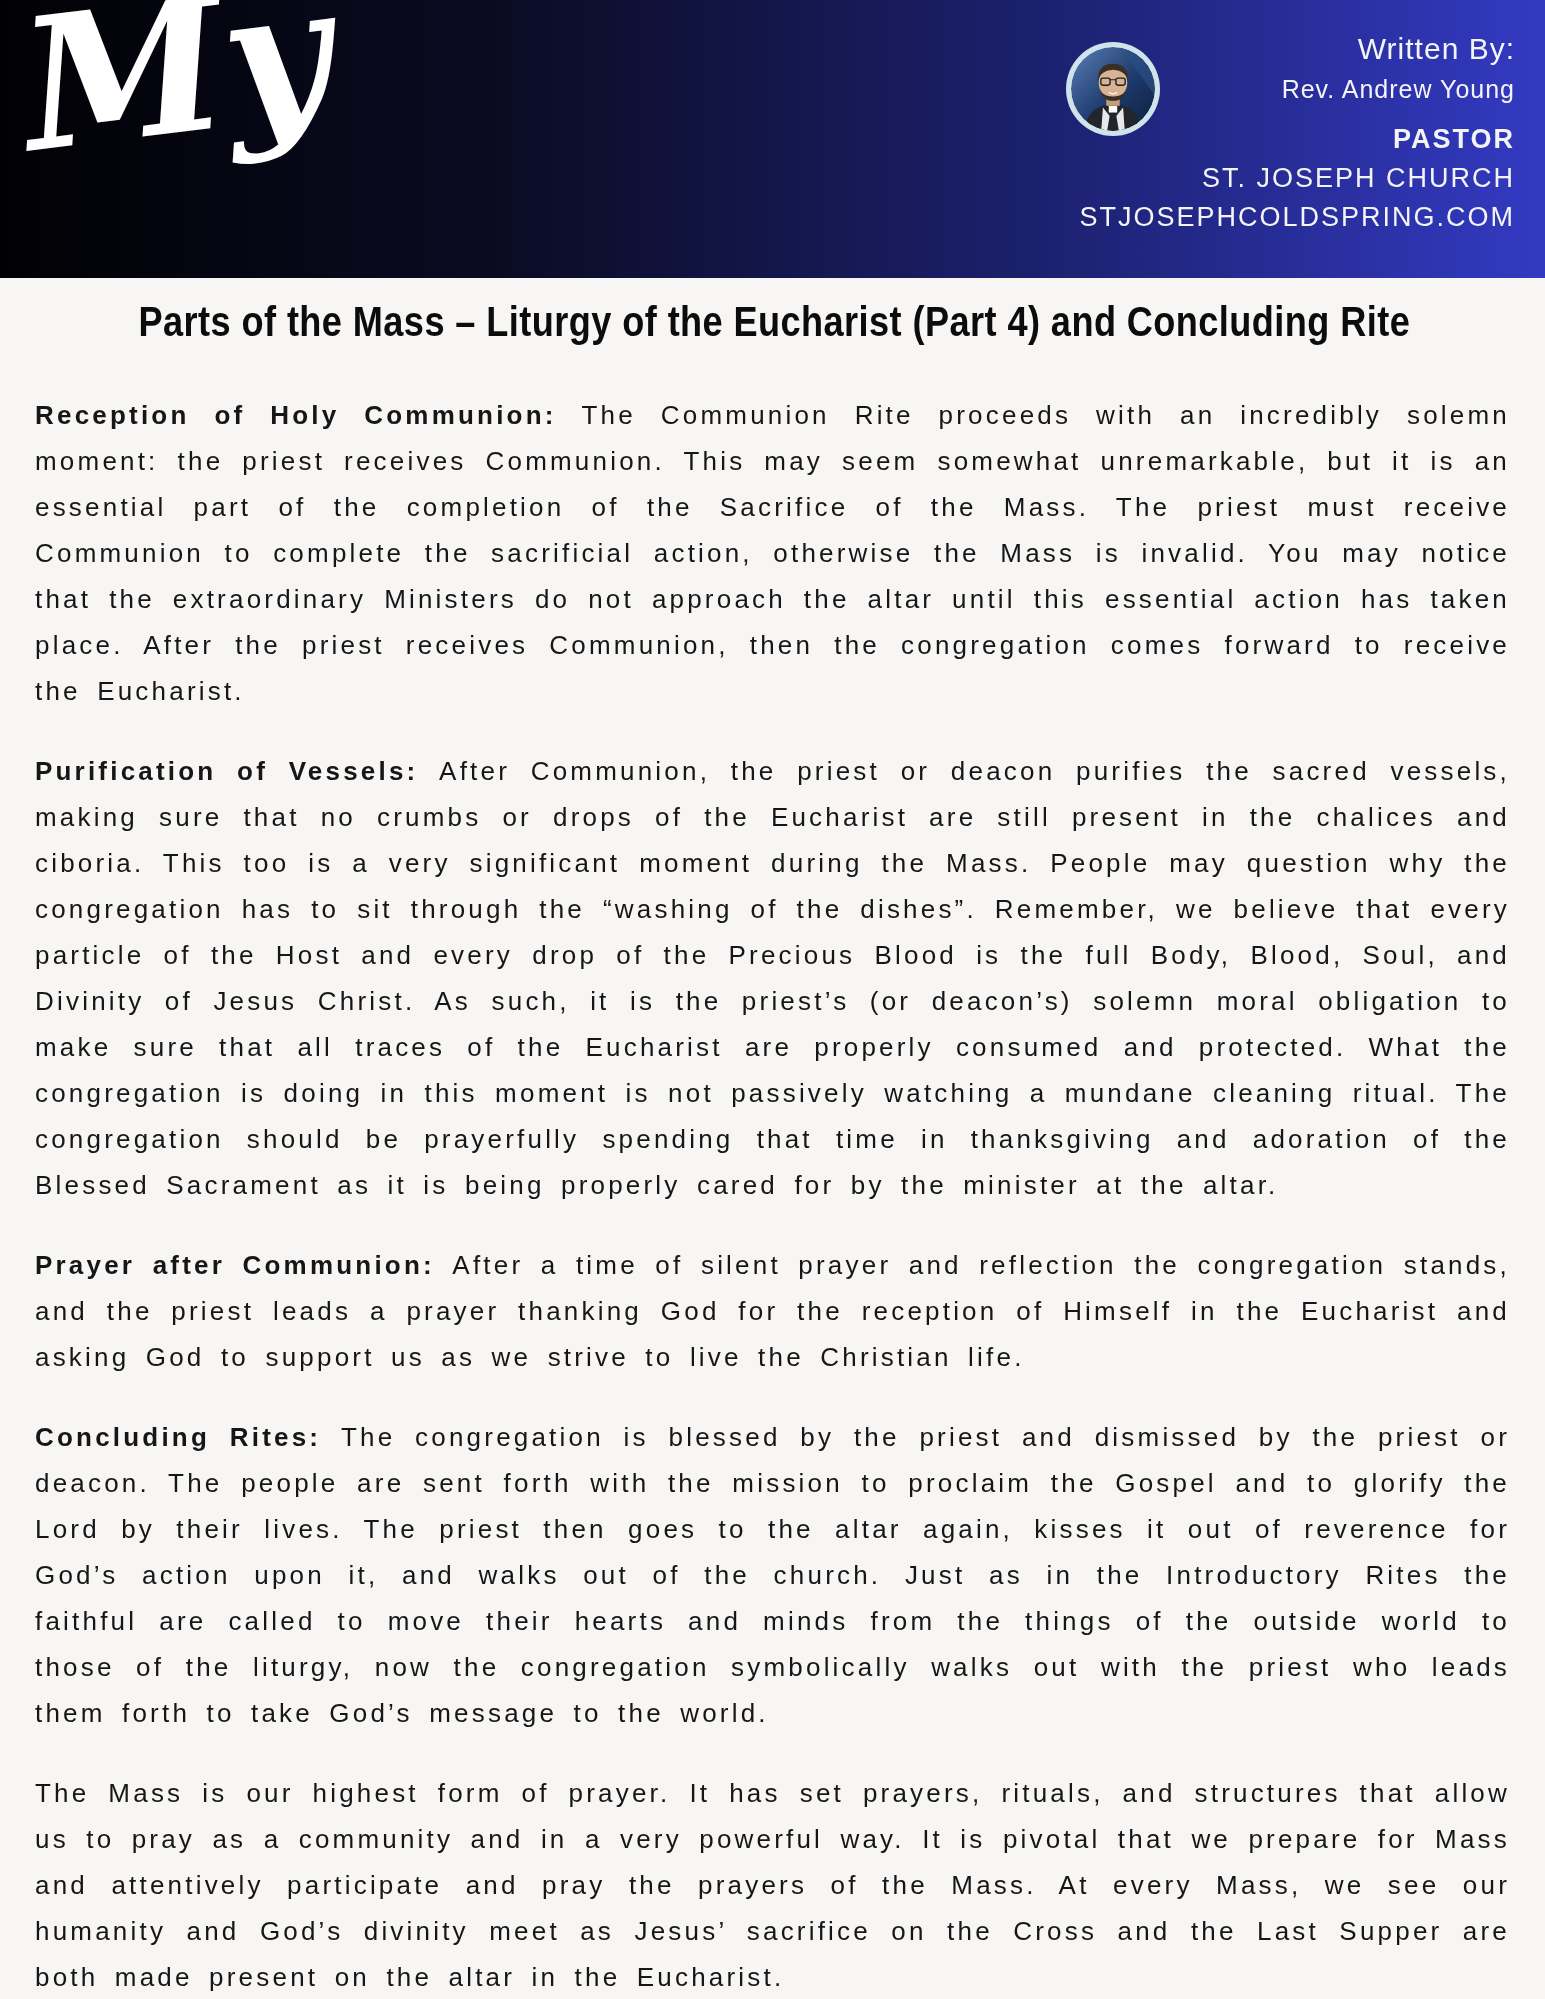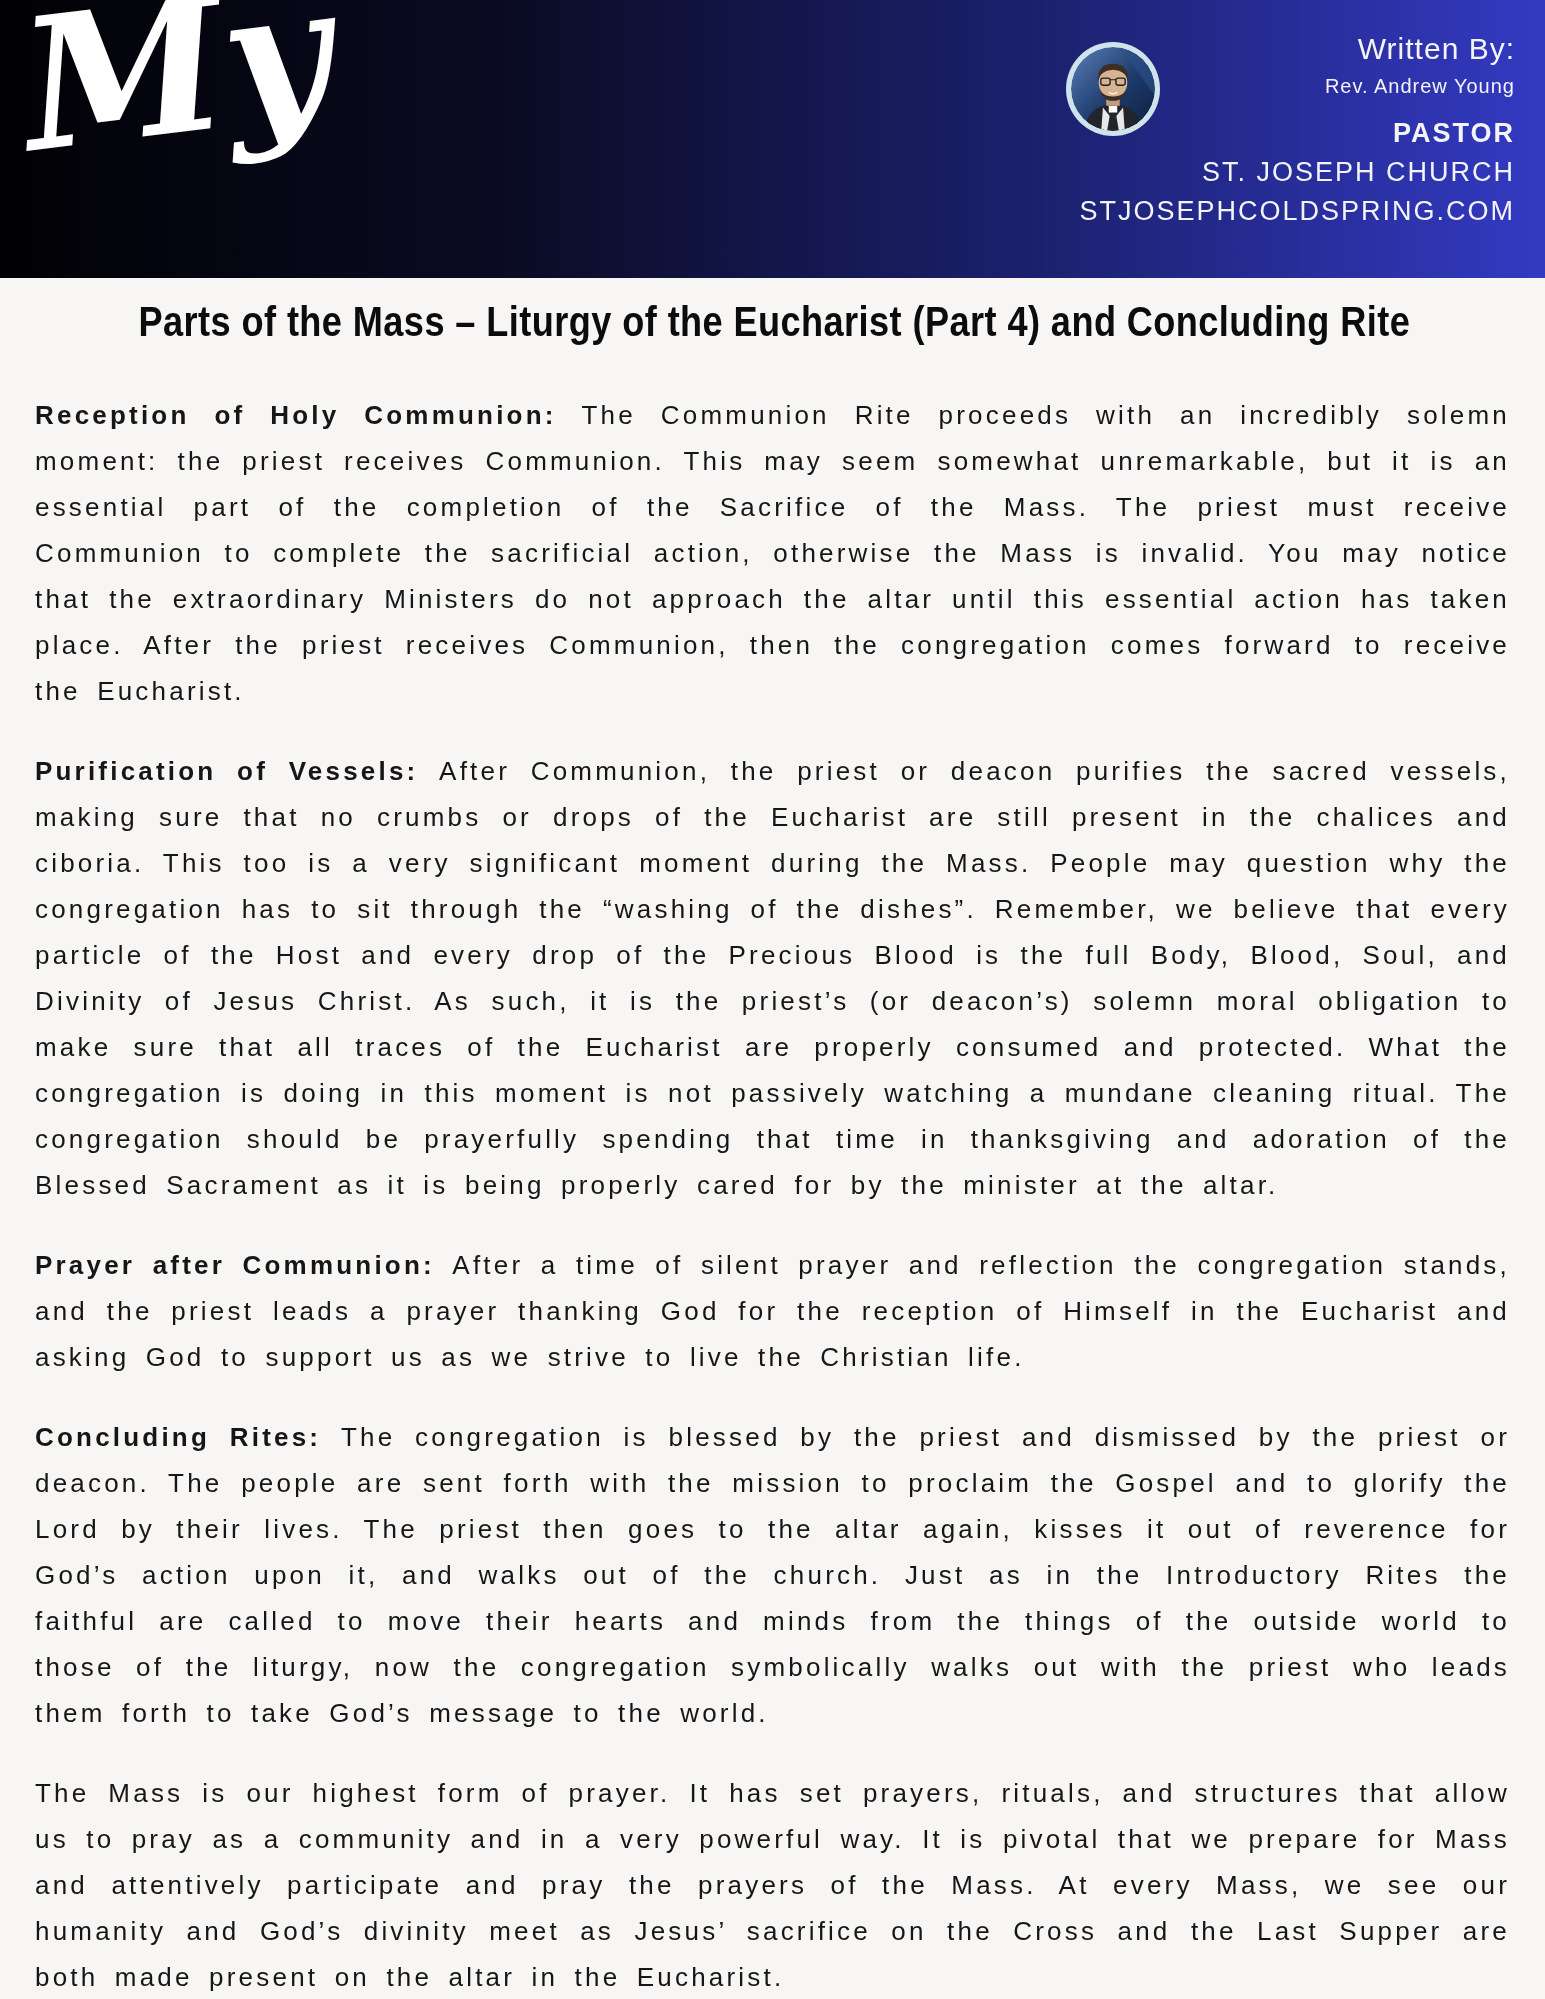--- a/index.html
+++ b/index.html
@@ -41,21 +41,21 @@
   .avatar{
     position:absolute;left:1066px;top:42px;width:94px;height:94px;
     border-radius:50%;background:#cfe3ea;
     display:flex;align-items:center;justify-content:center;
   }
   .avatar svg{width:84px;height:84px;border-radius:50%;display:block;}
   .byline{
     position:absolute;top:32px;right:30px;text-align:right;color:#f4f4f8;
   }
   .byline .l-writtenby{font-size:30px;letter-spacing:1px;}
-  .byline .l-author{font-size:20px;letter-spacing:1px;margin-top:9px;}
+  .byline .l-author{font-size:25px;letter-spacing:1px;margin-top:9px;}
   .byline .l-role{font-size:27px;font-weight:bold;letter-spacing:2px;margin-top:20px;}
   .byline .l-church{font-size:27px;letter-spacing:2px;margin-top:8px;}
   .byline .l-site{font-size:27px;letter-spacing:2px;margin-top:8px;}
 
   
   main{padding:20px 35px 0;}
   h1{margin:0 0 46px;text-align:center;}
   h1 span{
     display:inline-block;white-space:nowrap;
     transform:scaleX(0.86);transform-origin:center;

